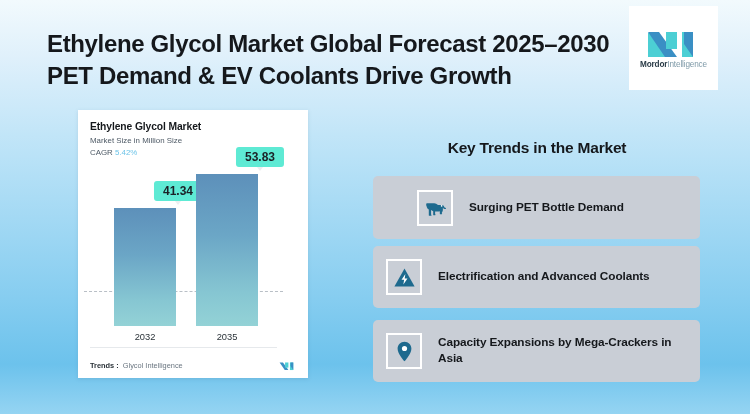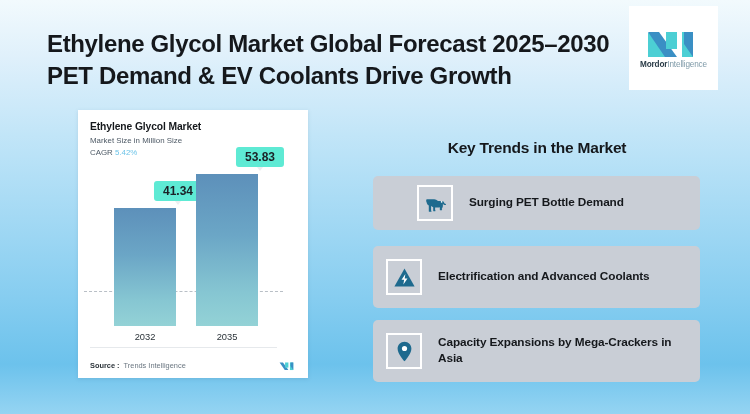--- a/index.html
+++ b/index.html
@@ -80,21 +80,21 @@
   
   #panel-title {
     position:absolute; left:372px; top:139px; width:330px; text-align:center;
     font-size:15.5px; font-weight:bold; color:#15181c; letter-spacing:-0.2px;
   }
   .trend-card {
     position:absolute; left:373px; width:327px;
     background:#c9ced6; border-radius:5px;
     display:flex; align-items:center; padding-left:13px;
   }
-  #trend-0 { top:176px; height:54px;padding-left:44px; }
+  #trend-0 { top:176px; height:63px;padding-left:44px; }
   #trend-1 { top:246px; height:62px; }
   #trend-2 { top:320px; height:62px; }
   .icon-box {
     width:36px; height:36px; flex:0 0 36px; border:2px solid #ffffff;
     display:flex; align-items:center; justify-content:center; background:transparent;
   }
   .icon-box svg { width:23px; height:23px; display:block; }
   .trend-text {
     margin-left:16px; font-size:11.8px; font-weight:bold; color:#15181c;
     line-height:1.33; letter-spacing:-0.1px; padding-right:10px;
@@ -144,22 +144,22 @@
     <div class="bar-group g2">
       <div class="vlabel">53.83</div>
       <div class="bar"></div>
       <div class="xlabel">2035</div>
     </div>
 
     <div id="plot-sep"></div>
   </div>
 
   <div id="chart-foot">
-    <span id="src-label">Source :</span>
-    <span id="src-value">Trends Intelligence</span>
+    <span id="src-label">Trends :</span>
+    <span id="src-value">Glycol Intelligence</span>
     <svg id="foot-logo" viewBox="0 0 56 30">
       <polygon points="2,5 13,5 31,30 19,30" fill="#3a8fc4"></polygon>
       <polygon points="20,5 31,5 31,22 20,22" fill="#4ccfd4"></polygon>
       <polygon points="36,5 47,5 47,30 36,30" fill="#4ccfd4"></polygon>
       <polygon points="38,5 47,5 47,30 38,17" fill="#3a8fc4"></polygon>
     </svg>
   </div>
 </div>
 
 <div id="panel-title">Key Trends in the Market</div>

